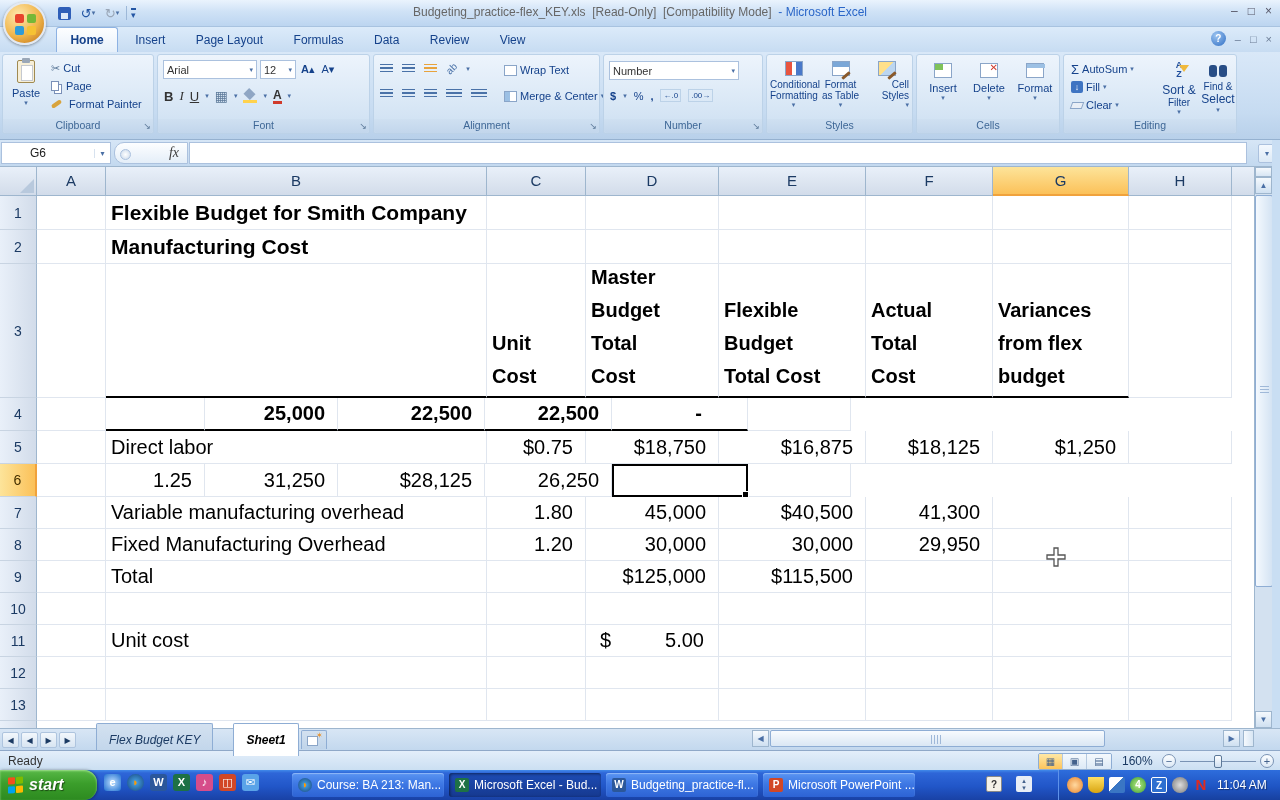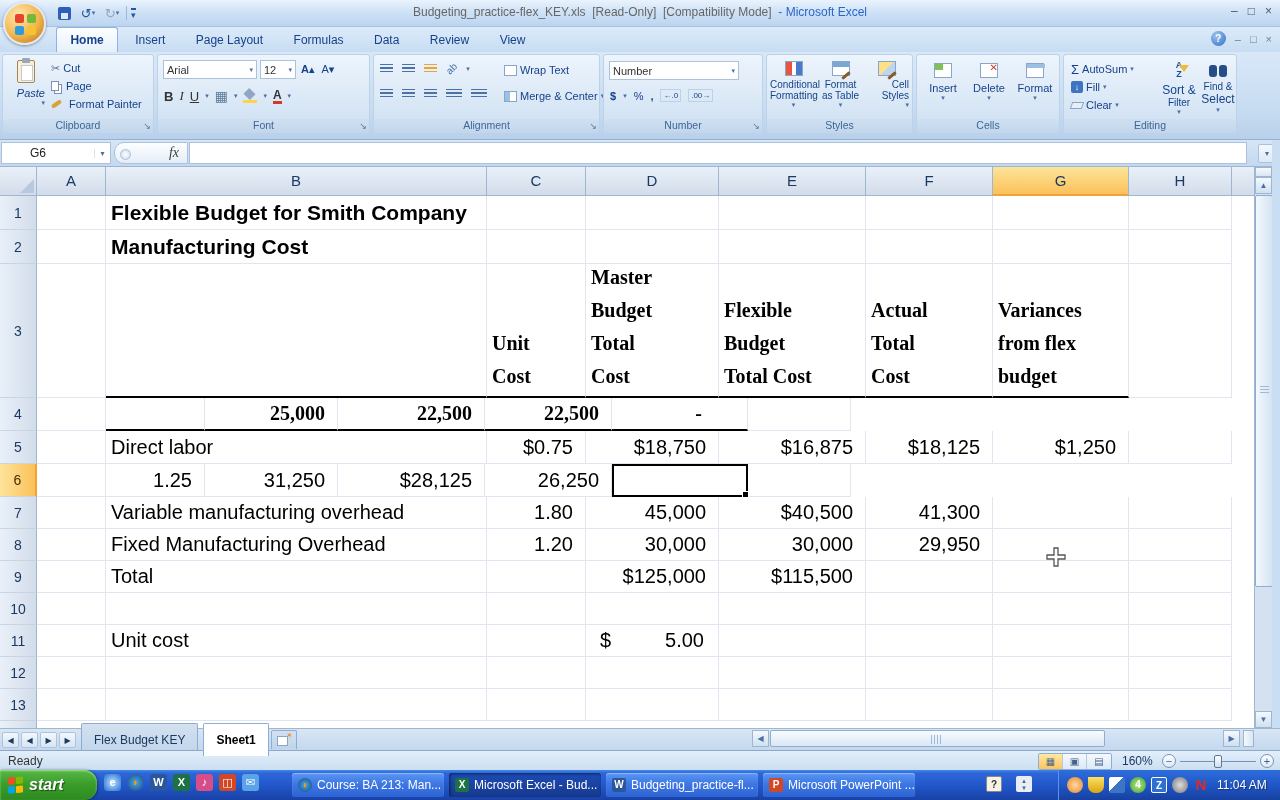--- a/index.html
+++ b/index.html
@@ -121,21 +121,21 @@
     text-align:center; font-size:14px; color:#1b3a63; display:flex; align-items:center; justify-content:center; }
   .rh.hl { background:linear-gradient(90deg,#fde49a,#fbc159); border-right:2px solid #f0a23c; color:#443000; }
   .cell { border-right:1px solid #e0e6ef; border-bottom:1px solid #e0e6ef; font-size:20px; color:#000; overflow:visible; white-space:nowrap; }
   .cA { width:69px; } .cB { width:381px; } .cC { width:99px; } .cD { width:133px; }
   .cE { width:147px; } .cF { width:127px; } .cG { width:136px; } .cH { width:103px; }
   .lbl { padding-left:5px; display:flex; align-items:center; }
   .num { display:flex; align-items:center; justify-content:flex-end; padding-right:12px; }
   .b { font-weight:bold; }
   .hdr3 { white-space:pre-line; display:flex; align-items:flex-end; padding-left:5px; padding-bottom:3px;
     font-weight:bold; line-height:33px; }
-  .bb { border-bottom:2px solid #000 !important;font-family:Liberation Serif, serif; }
+  .bb { border-bottom:2px solid #000 !important; }
   .titlecell { position:relative; z-index:5; font-weight:bold; font-size:21px; }
   .sel { border:2px solid #000 !important; position:relative; }
   .sel::after { content:""; position:absolute; right:-3px; bottom:-3px; width:5px; height:5px; background:#000; border:1px solid #fff; }
   .acc { display:flex; align-items:center; justify-content:space-between; padding:0 14px; }
 
   
   #vscroll { position:absolute; left:1254px; top:167px; width:18px; height:561px; background:#d3e1f0; border-left:1px solid #9eb6ce; }
   .vsplit { height:10px; background:linear-gradient(#f5f9fd,#d8e6f4); border:1px solid #9eb6ce; }
   .sbtn { height:17px; background:linear-gradient(#f5f9fd,#cfe0f1); border:1px solid #9eb6ce; text-align:center;
     font-size:8px; color:#4a6fa5; line-height:16px; }
@@ -145,21 +145,21 @@
     background:repeating-linear-gradient(#9fb8d8 0 1px,transparent 1px 3px); }
   #vscroll .down { position:absolute; bottom:0; width:100%; }
   #rightstrip { position:absolute; left:1272px; top:140px; width:8px; height:630px; background:#c9def3; }
 
   
   #tabbar { position:absolute; left:0; top:728px; width:1280px; height:22px;
     background:linear-gradient(#d8e6f5,#c3d8ee); border-top:1px solid #9eb6ce; display:flex; align-items:center; }
   .navb { width:17px; height:16px; margin-left:2px; text-align:center; font-size:8px; color:#1b3a63;
     background:linear-gradient(#f2f7fc,#d8e5f2); border:1px solid #aec4de; border-radius:2px; line-height:15px; }
   .stab { height:19px; padding:16px 12px; font-size:12px; color:#1b3a63; display:flex; align-items:center;
-    background:linear-gradient(#d3e1f0,#bfd4ea); border:1px solid #8eadd4; border-bottom:none; margin-left:5px; border-radius:2px 2px 0 0; }
+    background:linear-gradient(#d3e1f0,#bfd4ea); border:1px solid #8eadd4; border-bottom:none; margin-left:20px; border-radius:2px 2px 0 0;font-style:italic; }
   .stab.active { background:#fff; font-weight:bold; color:#000; height:21px; z-index:3; }
   #instab { width:26px; height:19px; margin-left:2px; background:linear-gradient(#d3e1f0,#bfd4ea);
     border:1px solid #8eadd4; border-bottom:none; border-radius:2px 2px 0 0; position:relative; }
   #instab::before { content:""; position:absolute; left:5px; top:5px; width:9px; height:8px; background:#fff; border:1px solid #8aa5c8; }
   #instab::after { content:"✶"; position:absolute; right:3px; top:0px; font-size:8px; color:#e8932f; }
   #hscroll { position:absolute; left:752px; top:730px; width:488px; height:17px; }
   #hscroll .harr { position:absolute; top:0; width:17px; height:17px; background:linear-gradient(#f5f9fd,#cfe0f1);
     border:1px solid #9eb6ce; text-align:center; font-size:8px; color:#4a6fa5; line-height:16px; }
   #hthumb { position:absolute; left:18px; top:0; width:335px; height:17px; background:linear-gradient(#f8fbfe,#dae7f4);
     border:1px solid #8eadd4; border-radius:2px; }
@@ -258,21 +258,21 @@
     <span id="help-ic">?</span>
     <span class="wc">–</span>
     <span class="wc">□</span>
     <span class="wc">×</span>
   </div>
 </div>
 
 <div id="ribbon">
 
   <div class="rgroup" style="left:2px;width:152px;">
-    <div style="position:absolute;left:4px;top:5px;width:38px;text-align:right;font-style:italic;">
+    <div style="position:absolute;left:4px;top:5px;width:38px;text-align:center;">
       <div class="paste-ic"></div>
       <div class="rtext" style="margin-top:4px;">Paste</div>
       <div class="chev">▾</div>
     </div>
     <div style="position:absolute;left:46px;top:4px;">
       <div class="rbtn">
           <span class="scis">✂</span>
           <span class="rtext">Cut</span>
         </div>
       <div class="rbtn">

